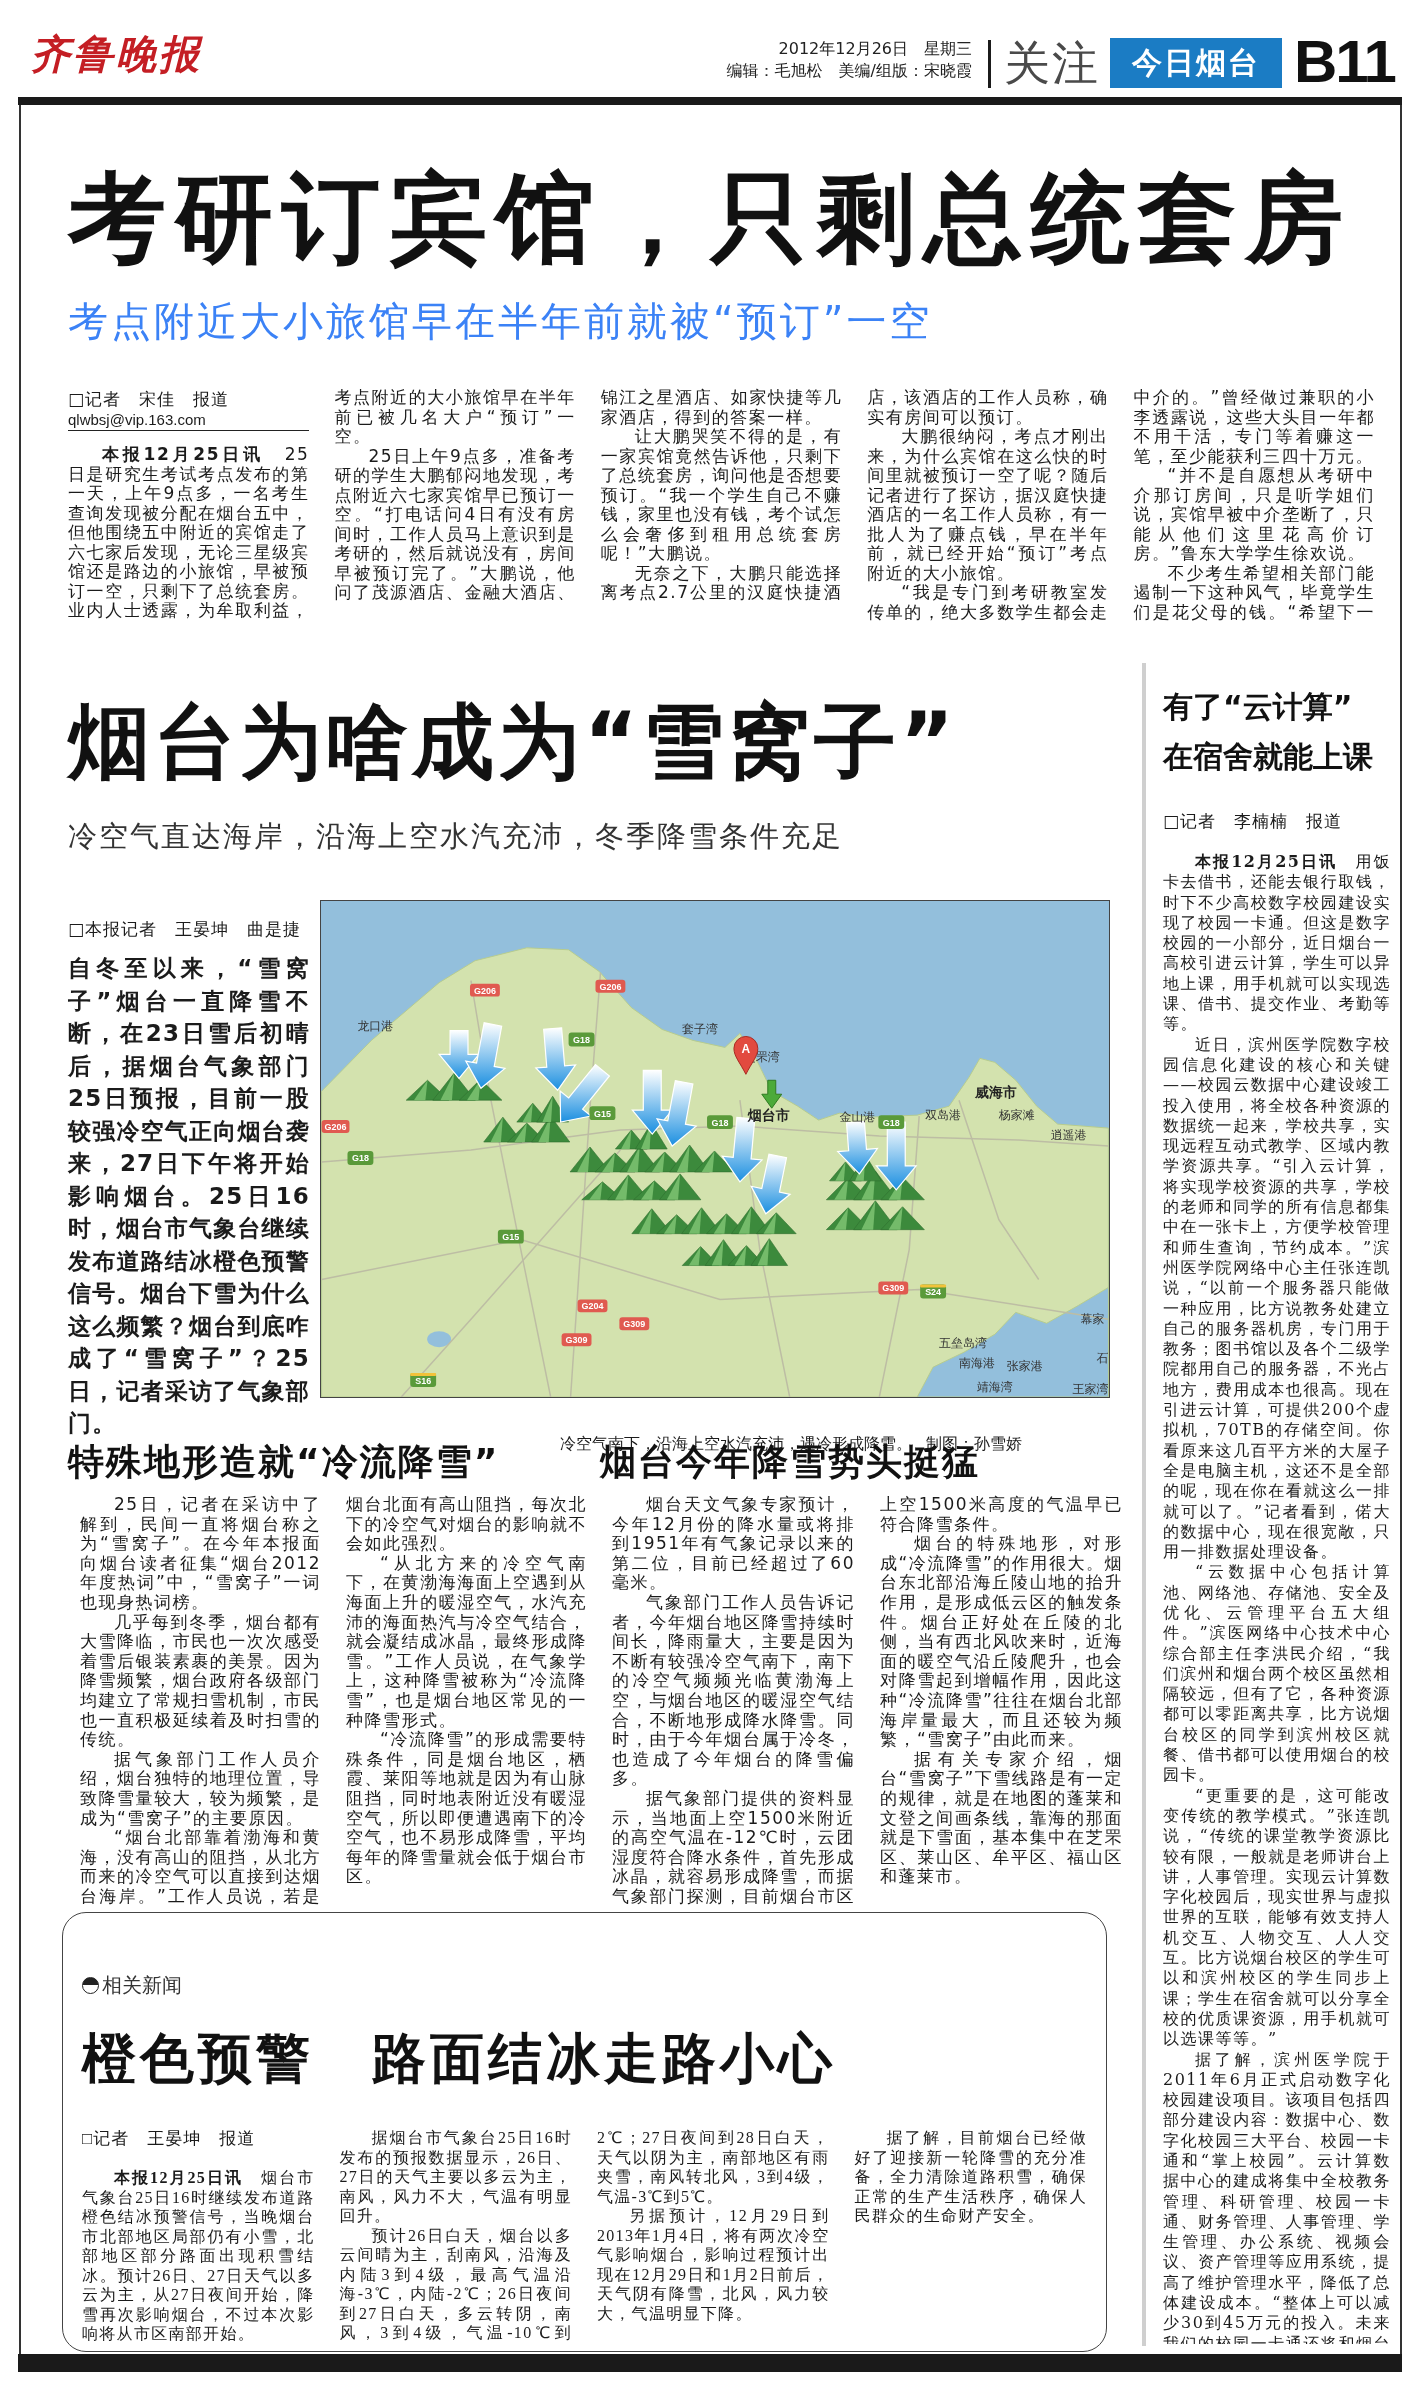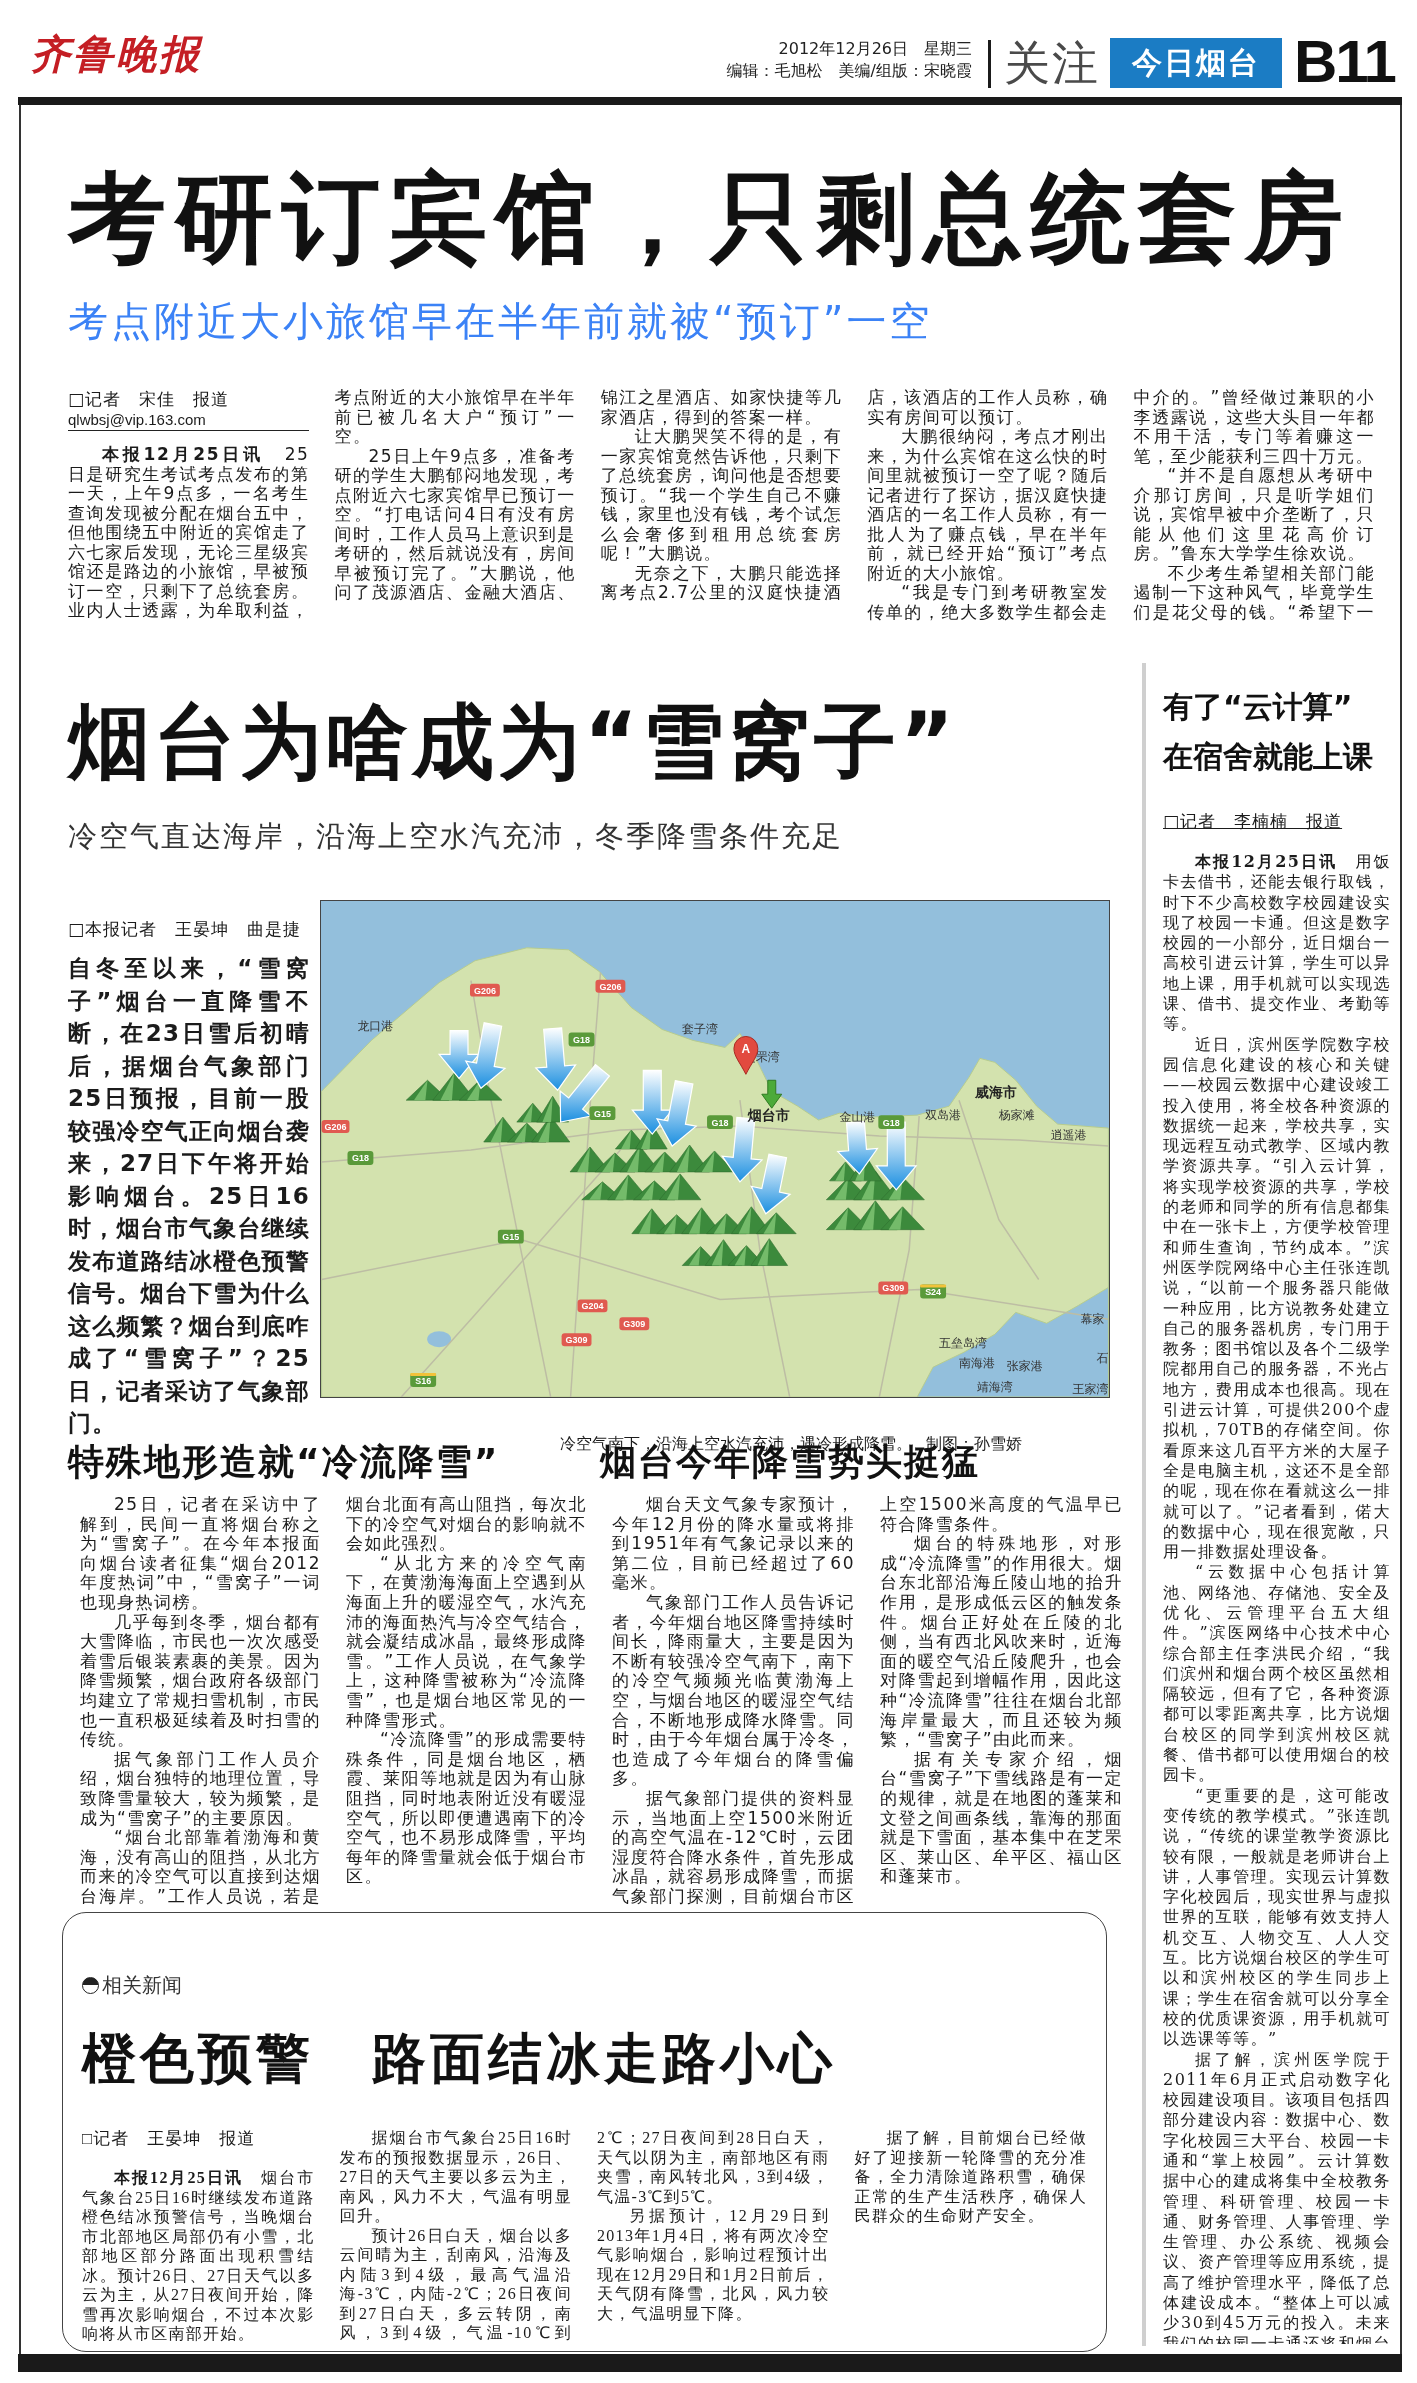--- a/index.html
+++ b/index.html
@@ -20,21 +20,21 @@
 .bottombar{left:18px;top:2354px;width:1384px;height:18px;background:#1a1a1a;}
 
 .h1{left:68px;top:166px;font-size:98px;font-weight:900;letter-spacing:9px;line-height:104px;white-space:nowrap;color:#111;}
 .sub1{left:68px;top:298px;font-size:40px;letter-spacing:3px;line-height:46px;color:#3b82f6;white-space:nowrap;}
 .a1body{left:68px;top:388px;width:1307px;height:240px;column-count:5;column-gap:25px;column-fill:auto;font-size:17px;letter-spacing:1.5px;line-height:19.5px;text-align:justify;overflow:hidden;}
 .byline{font-size:17px;line-height:22px;letter-spacing:1px;text-indent:0;white-space:nowrap;}
 .email{font-family:"Liberation Sans",sans-serif;font-size:15px;line-height:20px;letter-spacing:0;border-bottom:1.5px solid #222;margin-bottom:14px;}
 
 .sb-bar{left:1142px;top:663px;width:4px;height:1683px;background:#cfcfcf;}
 .sb-title{left:1163px;top:682px;font-size:30px;font-weight:bold;line-height:50px;white-space:nowrap;color:#111;}
-.sb-byline{left:1163px;top:810px;text-decoration:underline;}
+.sb-byline{left:1163px;top:810px;}
 .sb-body{left:1163px;top:852px;width:228px;height:1492px;overflow:hidden;font-family:"DejaVu Serif",serif;font-size:16px;letter-spacing:1.5px;line-height:20.3px;text-align:justify;}
 
 .h2{left:68px;top:697px;font-size:82px;font-weight:900;letter-spacing:4px;line-height:90px;white-space:nowrap;color:#111;}
 .sub2{left:68px;top:818px;font-size:29px;letter-spacing:2px;line-height:36px;color:#333;white-space:nowrap;}
 .a2byline{left:68px;top:918px;}
 .lead{left:68px;top:952px;width:242px;font-size:23px;font-weight:bold;letter-spacing:1.2px;line-height:32.5px;text-align:justify;}
 .map{left:320px;top:900px;width:790px;height:498px;border:1px solid #444;background:#93bfdc;}
 .caption{left:560px;top:1410px;width:548px;font-size:16px;line-height:20px;white-space:nowrap;margin-top:24px;}
 .caption .credit{margin-left:14px;}
 .sub-h{top:1440px;font-size:36px;font-weight:bold;letter-spacing:2px;line-height:44px;white-space:nowrap;color:#111;}

